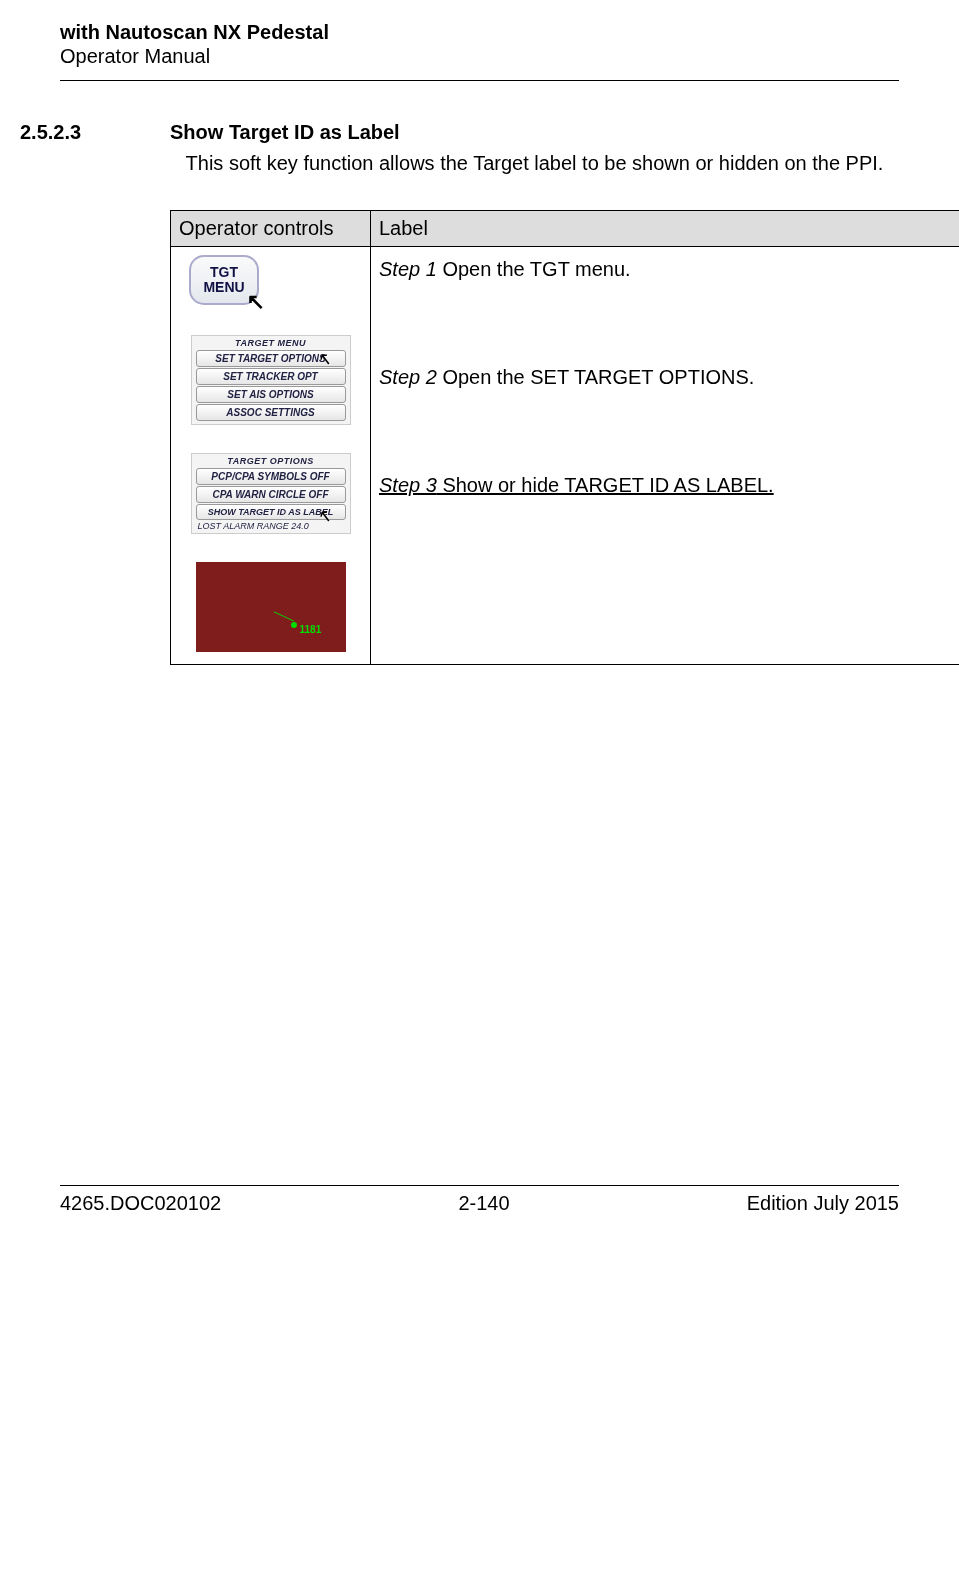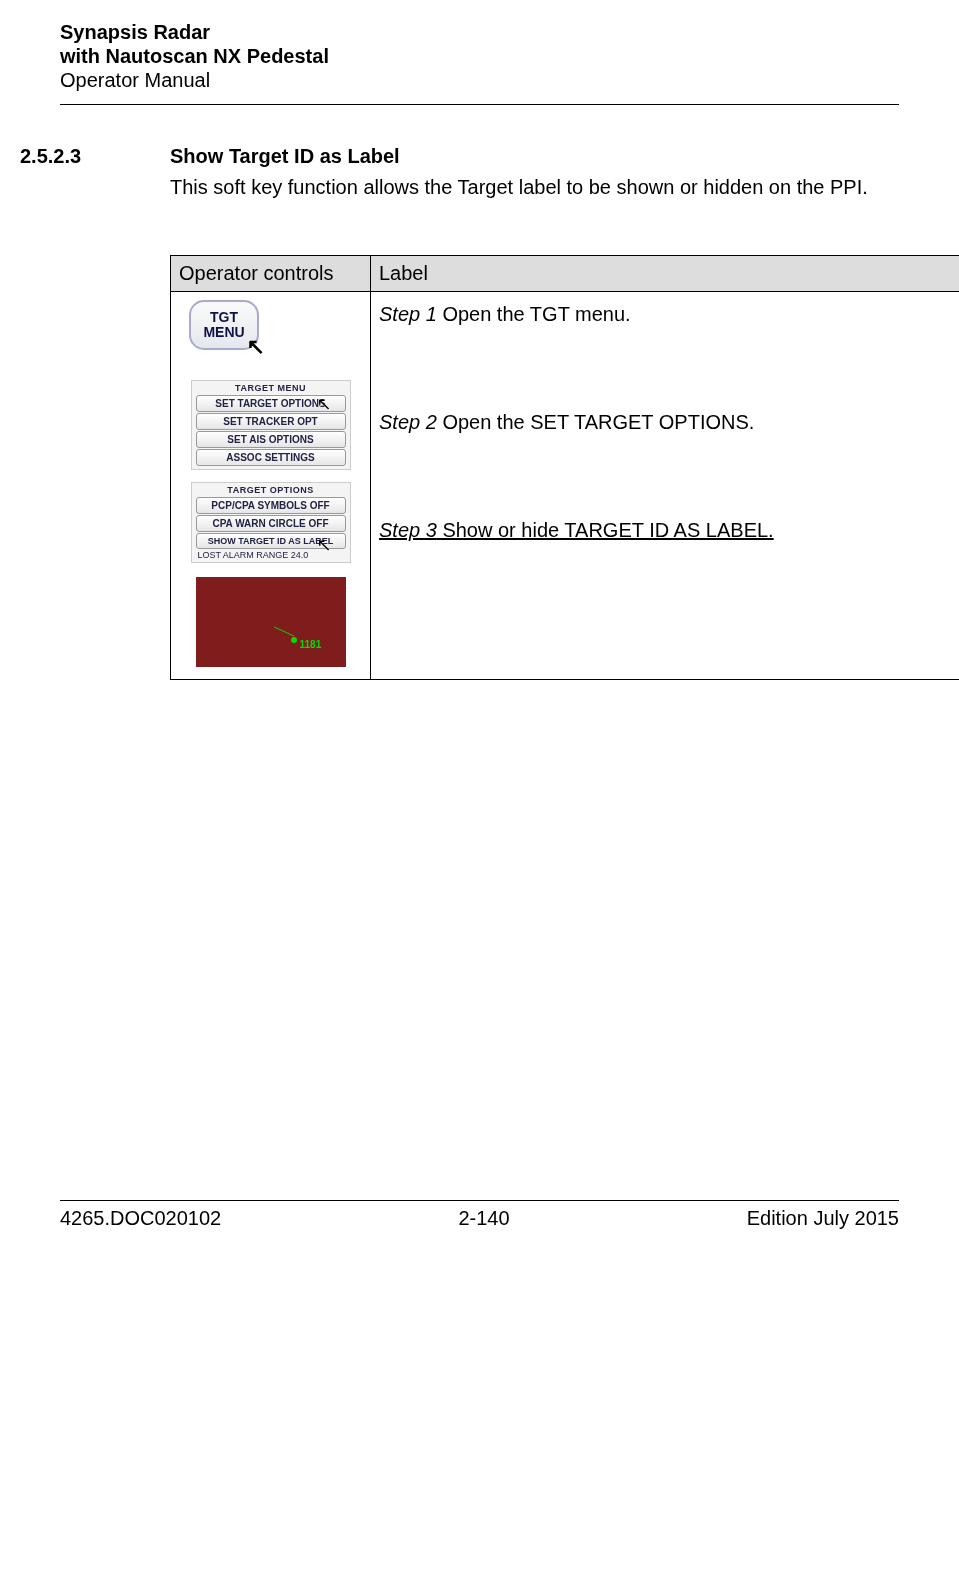--- a/index.html
+++ b/index.html
@@ -18,21 +18,21 @@
     .hleft .tline3 { font-size: 20px; }
     .brand { display: flex; align-items: baseline; gap: 8px; }
     .brand .ray { color: #e11; font-weight: 900; font-size: 32px; letter-spacing: -1px; }
     .brand .ans { color: #888; font-weight: 600; font-size: 24px; }
     .hr-thin { border: 0; border-top: 1px solid #000; margin: 12px 0 40px 0; }
     .section { margin-left: -40px; }
     .sec-row { display: flex; }
     .sec-num { width: 150px; font-weight: bold; font-size: 20px; }
     .sec-right { flex: 1; }
     .sec-title { font-weight: bold; font-size: 20px; margin-bottom: 4px; }
-    .sec-text { line-height: 1.5; margin-bottom: 53px; }
+    .sec-text { line-height: 1.5; margin-bottom: 32px; text-align: center; }
     table.optable { border-collapse: collapse; width: 868px; margin-left: 110px; }
     table.optable td, table.optable th { border: 1px solid #000; vertical-align: top; }
     table.optable th { background: #ddd; font-weight: normal; text-align: left; padding: 6px 8px; }
     table.optable td { padding: 8px; }
     .col1 { width: 200px; }
     .steps { font-size: 20px; line-height: 1.4; padding: 4px 4px 4px 10px; }
     .step { margin-bottom: 80px; }
     .step:last-child { margin-bottom: 0; text-decoration: underline; }
     .step i { font-style: italic; }
     
@@ -43,21 +43,21 @@
       font-size: 10px;
       font-weight: bold;
       color: #224;
       text-align: center;
       padding: 2px 4px;
       margin: 1px auto;
       width: 150px;
       box-shadow: 0 1px 0 #fff inset;
     }
     .menuhdr { font-size: 9px; font-weight: bold; color: #224; text-align: center; letter-spacing: 0.5px; margin-bottom: 2px; }
-    .group { border: 1px solid #ccc; background: #f4f4f4; padding: 2px; width: 160px; margin: 0 auto 12px auto; position: relative; }
+    .group { border: 1px solid #ccc; background: #f4f4f4; padding: 2px; width: 160px; margin: 0 auto 28px auto; position: relative; font-style: italic; }
     .tgtbtn {
       width: 70px; height: 50px;
       background: linear-gradient(#fafafa,#e4e8ee);
       border: 2px solid #aac; border-radius: 15px;
       display: flex; align-items: center; justify-content: center;
       font-weight: bold; font-size: 14px; color: #114;
       position: relative; margin-bottom: 30px; margin-left: 10px;
     }
     .cursor {
       position: absolute; right: -8px; bottom: -12px;
@@ -72,21 +72,20 @@
     .ppi .ln { position:absolute; width:22px; height:1px; background:#00de00; transform:rotate(25deg); left:77px; top:54px;}
     footer { margin-top: 520px; }
     .hr-foot { border:0; border-top:1px solid #000; margin-bottom: 6px; }
     .frow { display:flex; justify-content: space-between; font-size: 20px; }
   </style>
 </head>
 <body>
 
 <header>
   <div class="hleft">
-    <div class="tline1">Synapsis Radar</div>
     <div class="tline2">with Nautoscan NX Pedestal</div>
     <div class="tline3">Operator Manual</div>
   </div>
 </header>
 <hr class="hr-thin">
 
 <div class="section">
   <div class="sec-row">
     <div class="sec-num">2.5.2.3</div>
     <div class="sec-right">

